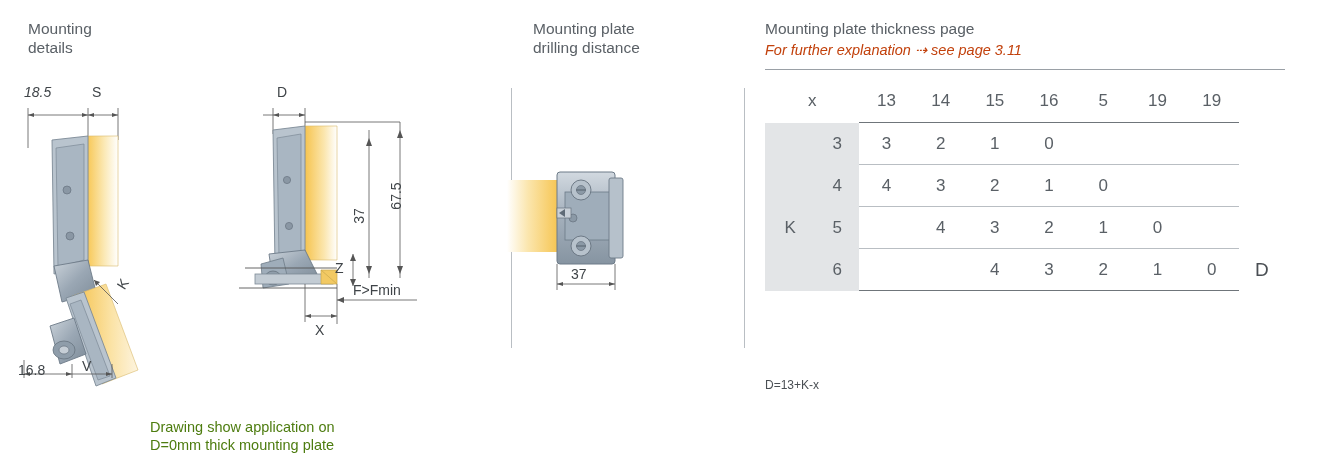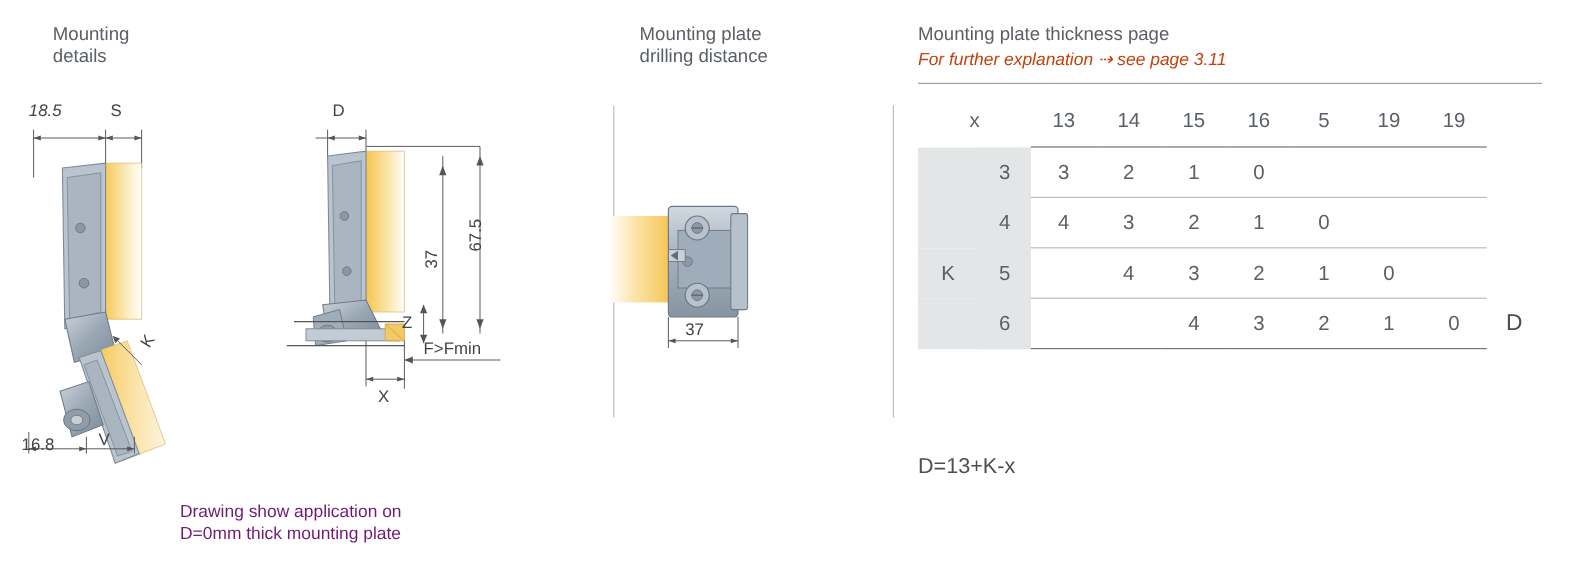--- a/index.html
+++ b/index.html
@@ -22,21 +22,21 @@
   }
 
   
   .col-head {
     position: absolute;
     font-size: 15.5px;
     line-height: 19px;
     color: #5a6066;
     font-weight: 400;
   }
-  #head-mounting-details { left: 28px; top: 19px; width: 220px; margin-left: 16px; }
+  #head-mounting-details { left: 28px; top: 19px; width: 220px; }
   #head-drilling { left: 533px; top: 19px; width: 220px; }
   #head-thickness { left: 765px; top: 19px; width: 520px; }
   #head-thickness .sub {
     font-style: italic;
     font-size: 14.5px;
     color: #c2410c;
     margin-top: 3px;
     display: block;
   }
   .rule {
@@ -58,21 +58,21 @@
   .dimtext {
     position: absolute;
     font-size: 14px;
     color: #3f4448;
     white-space: nowrap;
   }
   .caption {
     position: absolute;
     font-size: 14.5px;
     line-height: 18px;
-    color: #701a75;
+    color: #4d7c0f;
     white-space: pre-line;
   }
   #caption-drawing { left: 150px; top: 418px; }
 
   
   #thickness-table {
     position: absolute;
     left: 765px;
     top: 80px;
     width: 520px;
@@ -119,21 +119,21 @@
   tr.headrow td {
     border-bottom: none;
   }
   tr.headrow td.valhead {
     border-bottom: 1px solid #6f757a;
   }
   #formula {
     position: absolute;
     left: 765px;
     top: 378px;
-    font-size: 18px;
+    font-size: 12px;
     color: #4a4f54;
   }
 
   
   .svgbox { position: absolute; }
   #draw1 { left: 10px; top: 78px; }
   #draw2 { left: 225px; top: 78px; }
   #draw3 { left: 505px; top: 140px; }
 </style>
 </head>

